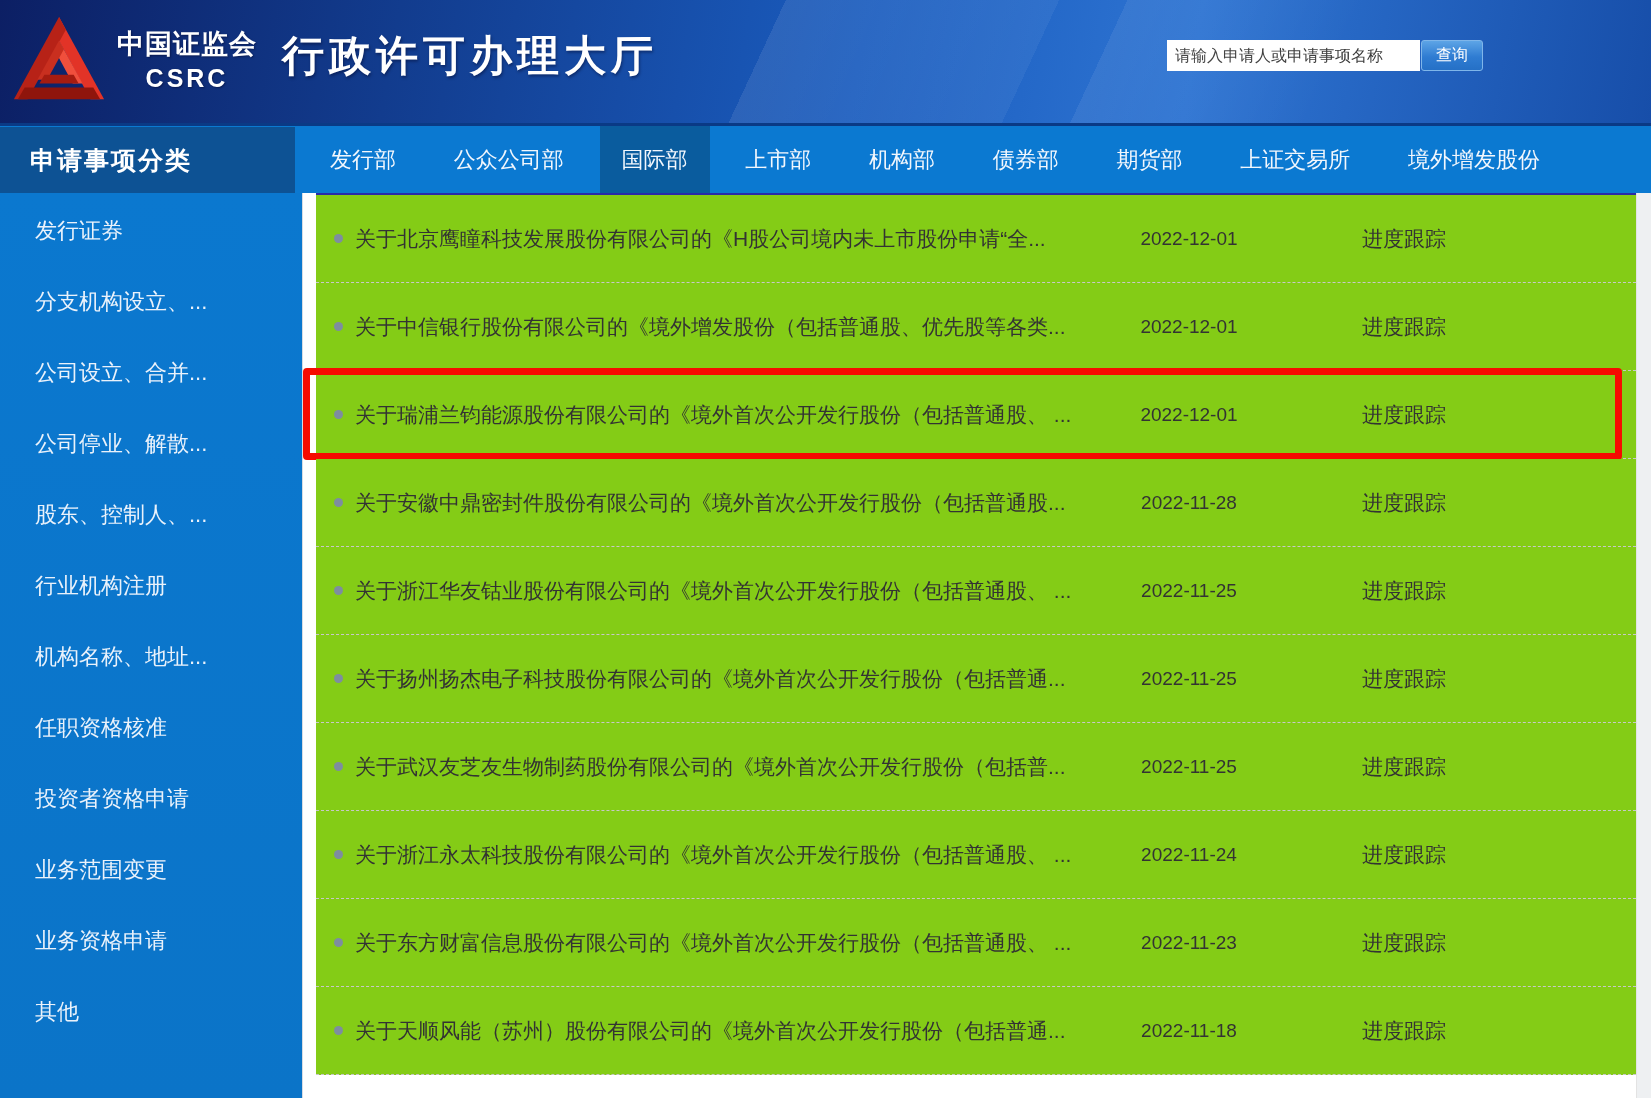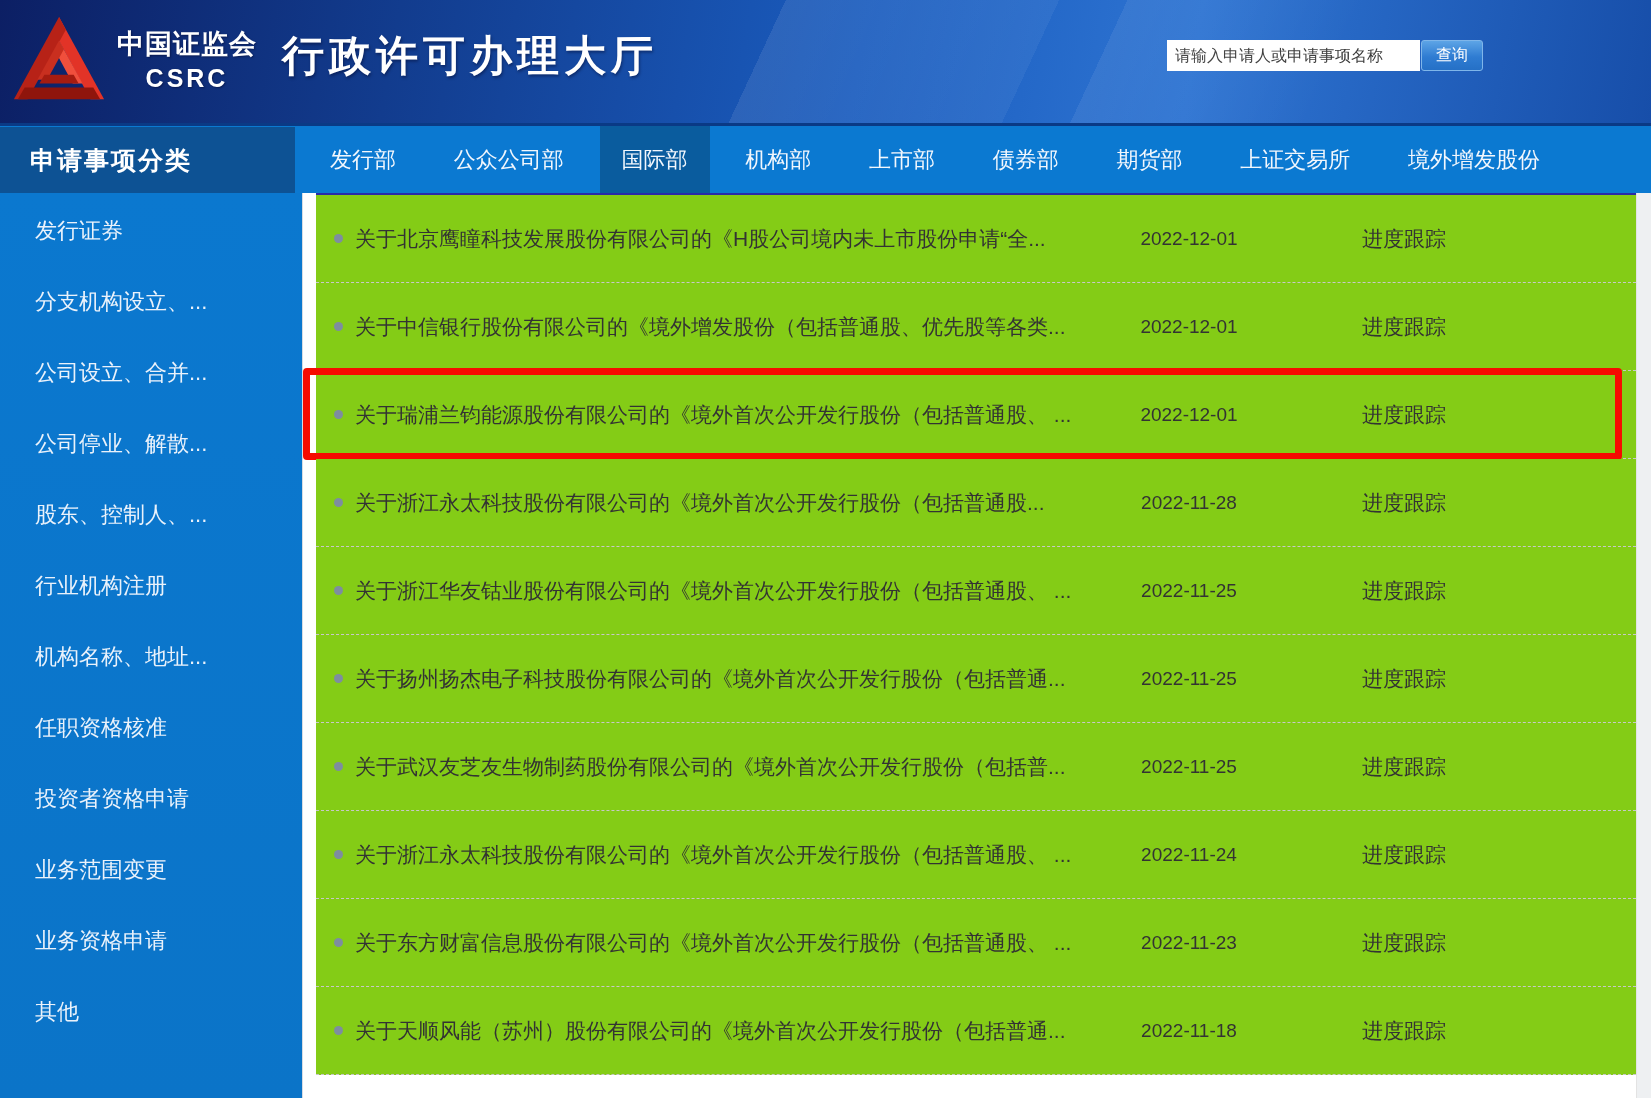--- a/index.html
+++ b/index.html
@@ -130,22 +130,22 @@
   <div class="search-group">
     <input class="search-input" type="text" placeholder="请输入申请人或申请事项名称" style="">
     <button class="search-btn">查询</button>
   </div>
 </div>
 
 <div class="navbar">
     <div class="nav-tab">发行部</div>
     <div class="nav-tab">公众公司部</div>
     <div class="nav-tab active">国际部</div>
+    <div class="nav-tab">上市部</div>
     <div class="nav-tab">机构部</div>
-    <div class="nav-tab">上市部</div>
     <div class="nav-tab">债券部</div>
     <div class="nav-tab">期货部</div>
     <div class="nav-tab">上证交易所</div>
     <div class="nav-tab">境外增发股份</div>
   </div>
 
 <div class="side-header">申请事项分类</div>
 <div class="sidebar">
     <div class="side-item">发行证券</div>
     <div class="side-item">分支机构设立、...</div>
@@ -177,21 +177,21 @@
       </div>
       <div class="row">
         <span class="bullet"></span>
         <a class="row-title">关于瑞浦兰钧能源股份有限公司的《境外首次公开发行股份（包括普通股、 ...</a>
         <span class="row-date">2022-12-01</span>
         <a class="row-action">进度跟踪</a>
         <div class="hl-box"></div>
       </div>
       <div class="row">
         <span class="bullet"></span>
-        <a class="row-title">关于浙江永太科技股份有限公司的《境外首次公开发行股份（包括普通股...</a>
+        <a class="row-title">关于安徽中鼎密封件股份有限公司的《境外首次公开发行股份（包括普通股...</a>
         <span class="row-date">2022-11-28</span>
         <a class="row-action">进度跟踪</a>
       </div>
       <div class="row">
         <span class="bullet"></span>
         <a class="row-title">关于浙江华友钴业股份有限公司的《境外首次公开发行股份（包括普通股、 ...</a>
         <span class="row-date">2022-11-25</span>
         <a class="row-action">进度跟踪</a>
       </div>
       <div class="row">

